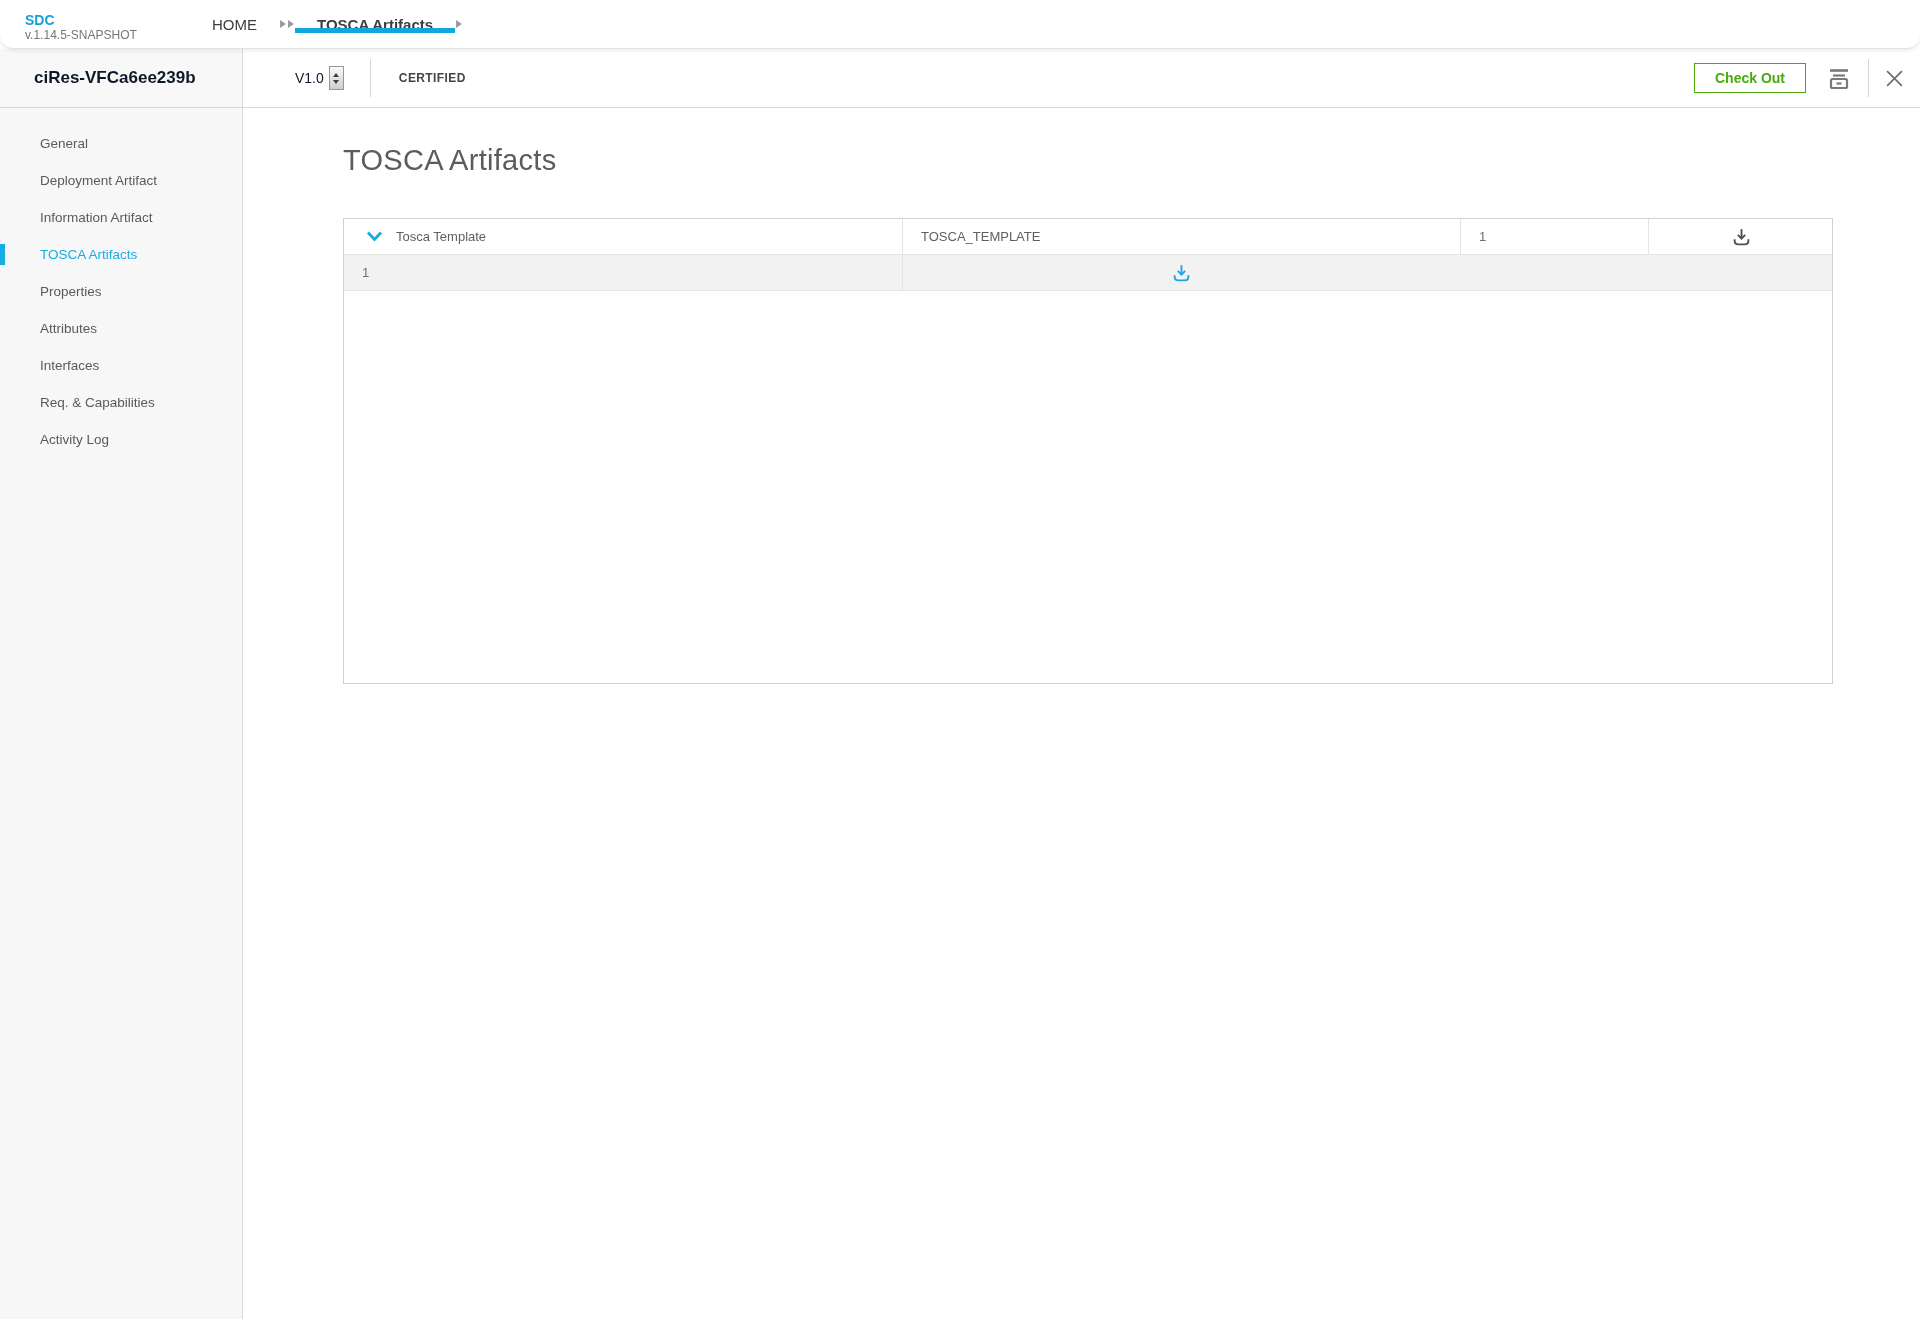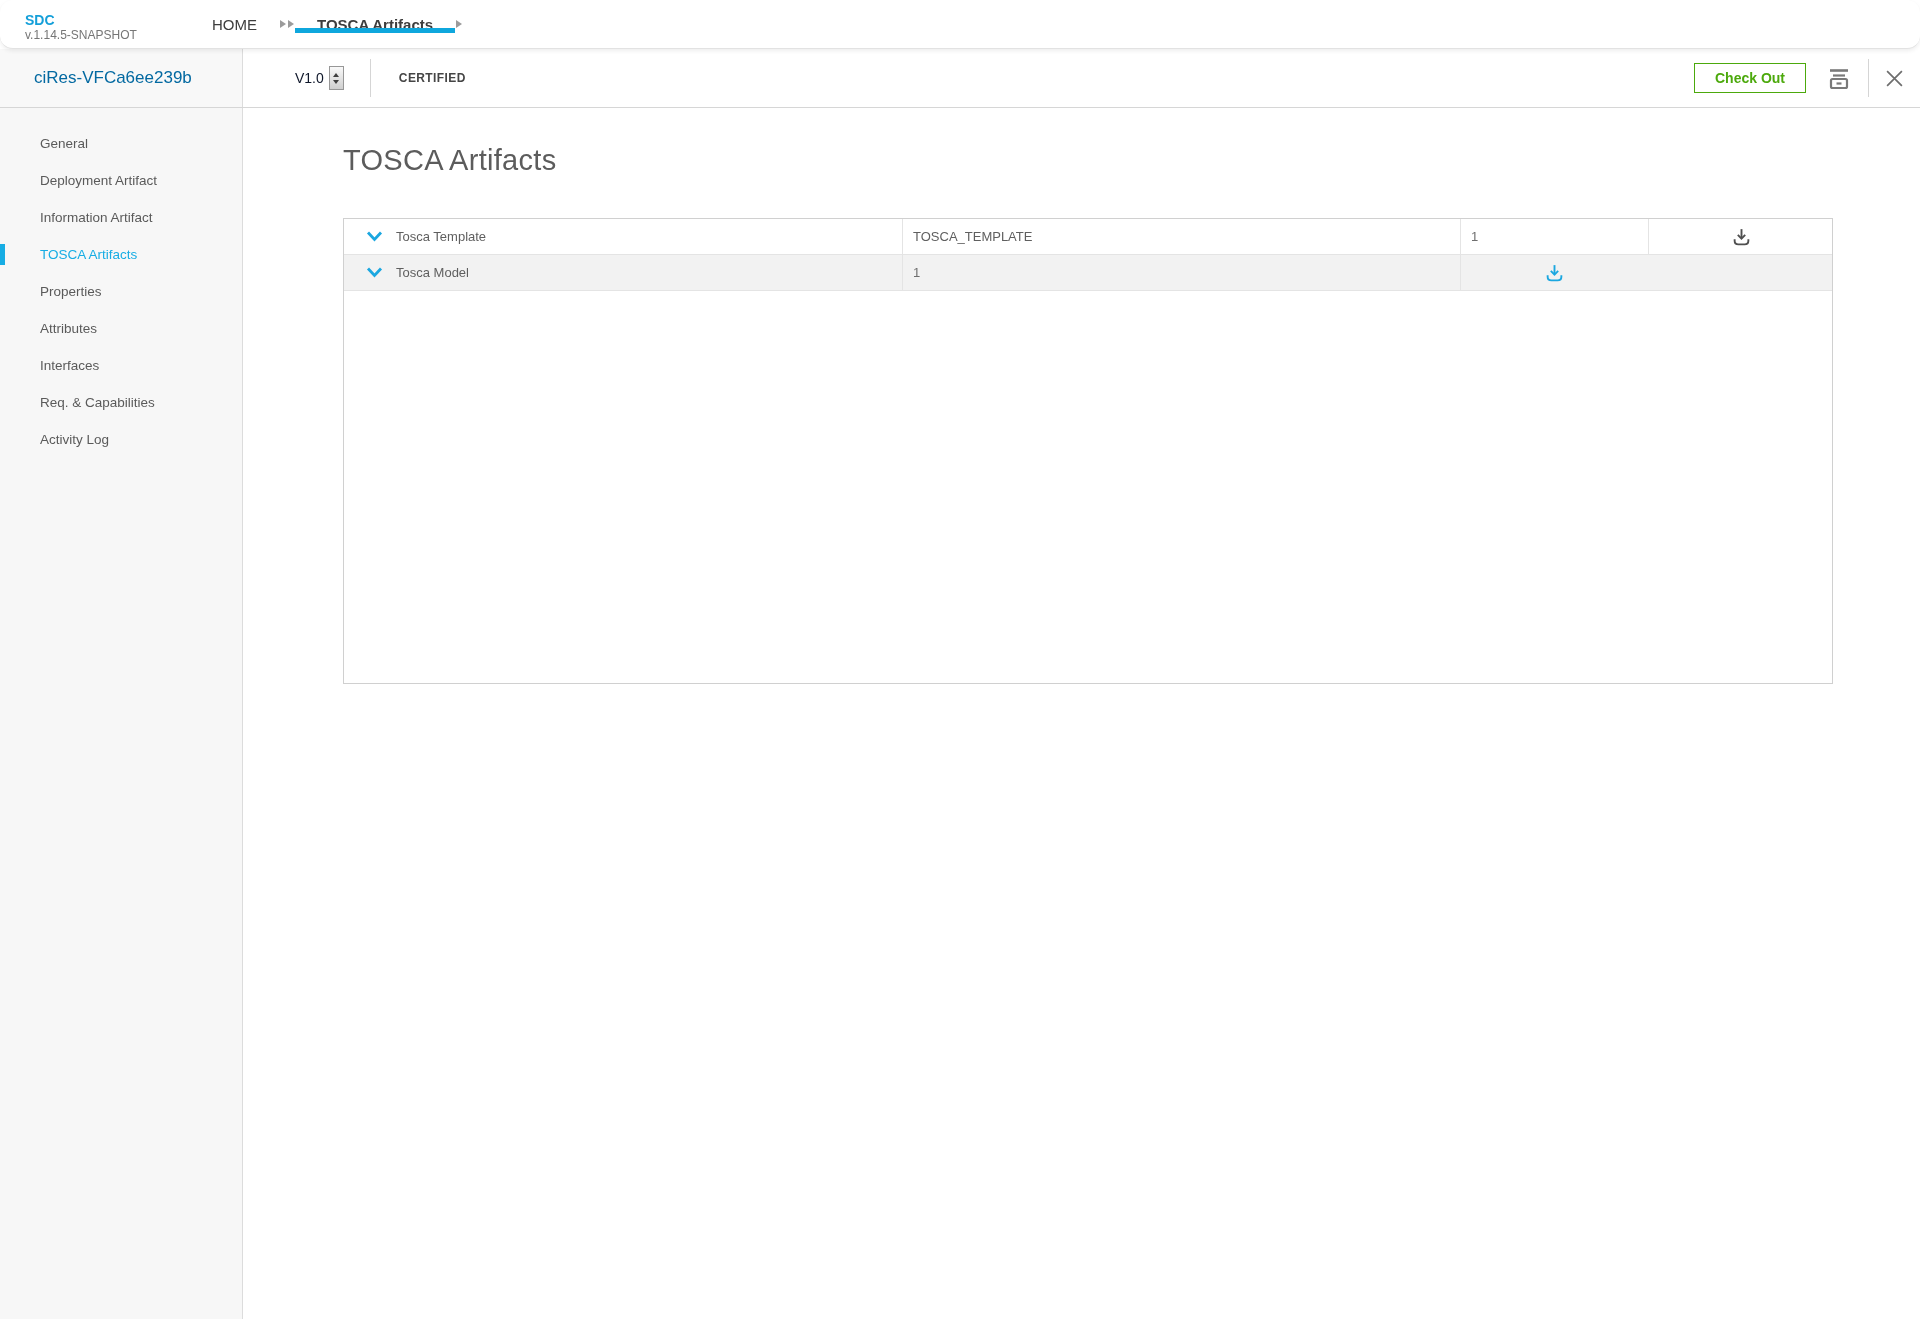--- a/index.html
+++ b/index.html
@@ -20,21 +20,21 @@
   .crumb .underline { position:absolute; left:0; right:0; bottom:0; height:5px;
     background:#0fa7dd; }
   .crumb-arrow { align-self:center; width:0; height:0; border-left:6px solid #9b9b9b;
     border-top:4px solid transparent; border-bottom:4px solid transparent; margin:0 1px; }
 
   
   .subheader { height:59px; display:flex; align-items:stretch;
     border-bottom:1px solid #d6d6d6; background:#fff; position:relative; z-index:2; }
   .subheader-left { width:243px; background:#f8f8f8; border-right:1px solid #dcdcdc;
     display:flex; align-items:center; padding-left:34px; }
-  .component-title { font-size:17px; font-weight:normal; color:#0369a1;text-align:right; }
+  .component-title { font-size:17px; font-weight:bold; color:#0f172a;text-align:right; }
   .subheader-main { flex:1; display:flex; align-items:center; padding-right:16px; }
   .version-wrap { margin-left:52px; display:flex; align-items:center; cursor:pointer; }
   .version-label { font-size:14px; color:#0f172a; }
   .version-spinner { margin-left:5px; width:15px; height:24px; border:1px solid #979797;
     background:linear-gradient(#f9f9f9,#cfcfcf); display:flex; flex-direction:column;
     align-items:center; justify-content:center; gap:3px; }
   .tri-up { width:0; height:0; border-bottom:4px solid #3f3f3f;
     border-left:3px solid transparent; border-right:3px solid transparent; }
   .tri-down { width:0; height:0; border-top:4px solid #3f3f3f;
     border-left:3px solid transparent; border-right:3px solid transparent; }
@@ -71,21 +71,21 @@
   .th-cell { display:flex; align-items:center; justify-content:center; font-size:14px;
     font-weight:bold; color:#4a4a4a; }
   .th-cell + .th-cell { border-left:1px solid #d9d9d9; }
   .sort-icon { display:flex; flex-direction:column; align-items:center; gap:2px;
     margin-left:9px; position:relative; top:-2px; }
   .sort-trapezoid { width:16px; height:0; border-top:8px solid #6f6f6f;
     border-left:4px solid transparent; border-right:4px solid transparent; }
   .data-row { height:36px; border-bottom:1px solid #e4e4e4; background:#fff;
     font-size:13px; color:#5f5f5f; cursor:pointer; }
   .data-row.alt { background:#f2f2f2; }
-  .td-cell { display:flex; align-items:center; padding-left:10px; overflow:hidden; }
+  .td-cell { display:flex; align-items:center; padding-left:18px; overflow:hidden; }
   .td-cell + .td-cell { border-left:1px solid #e4e4e4; }
   .td-name { padding-left:22px; gap:13px; }
   .td-version { color:#6f6f6f; }
   .td-download { justify-content:center; padding-left:0; }
   .expand-chevron { display:flex; align-items:center; }
   .download-gray { color:#4f4f4f; }
   .download-blue { color:#1ba7e0; }
   .table-filler { height:392px; background:#fff; }
 </style>
 </head>
@@ -208,28 +208,20 @@
             <svg width="19" height="19" viewBox="0 0 18 18">
               <path d="M9 2 L9 10.5" stroke="currentColor" stroke-width="1.8" fill="none"></path>
               <path d="M5.5 7.5 L9 11 L12.5 7.5" stroke="currentColor" stroke-width="1.8" fill="none"></path>
               <path d="M2.5 11.5 v1.5 c0 2.2 1.3 3.5 3.5 3.5 h6 c2.2 0 3.5 -1.3 3.5 -3.5 v-1.5" stroke="currentColor" stroke-width="1.8" fill="none"></path>
             </svg>
           </button>
         </div>
       </div>
 
       <div class="t-row data-row alt">
-        <div class="td-cell td-name">
-          <span class="expand-chevron">
-            <svg width="17" height="11" viewBox="0 0 17 11">
-              <path d="M2 1.5 L8.5 8.5 L15 1.5" stroke="#1ba7e0" stroke-width="2.8" fill="none"></path>
-            </svg>
-          </span>
-          <span>Tosca Model</span>
-        </div>
         <div class="td-cell td-version">
           <span>1</span>
         </div>
         <div class="td-cell td-download">
           <button class="icon-btn download-blue">
             <svg width="19" height="19" viewBox="0 0 18 18">
               <path d="M9 2 L9 10.5" stroke="currentColor" stroke-width="1.8" fill="none"></path>
               <path d="M5.5 7.5 L9 11 L12.5 7.5" stroke="currentColor" stroke-width="1.8" fill="none"></path>
               <path d="M2.5 11.5 v1.5 c0 2.2 1.3 3.5 3.5 3.5 h6 c2.2 0 3.5 -1.3 3.5 -3.5 v-1.5" stroke="currentColor" stroke-width="1.8" fill="none"></path>
             </svg>

